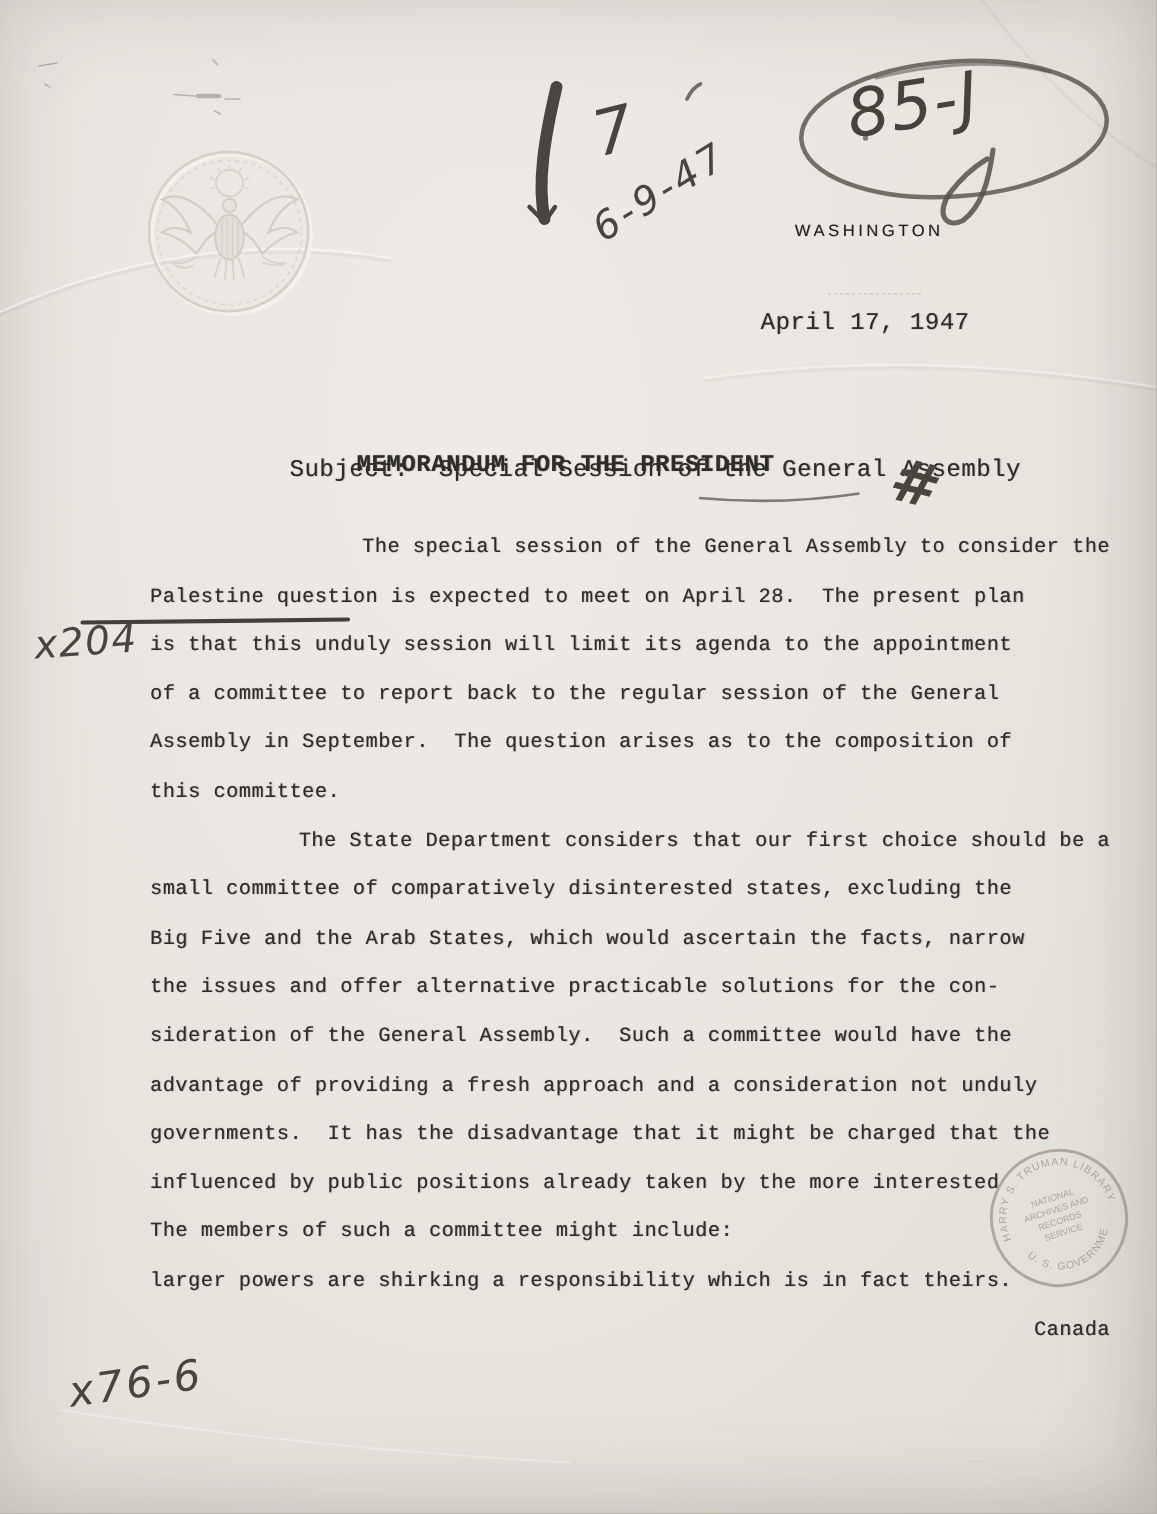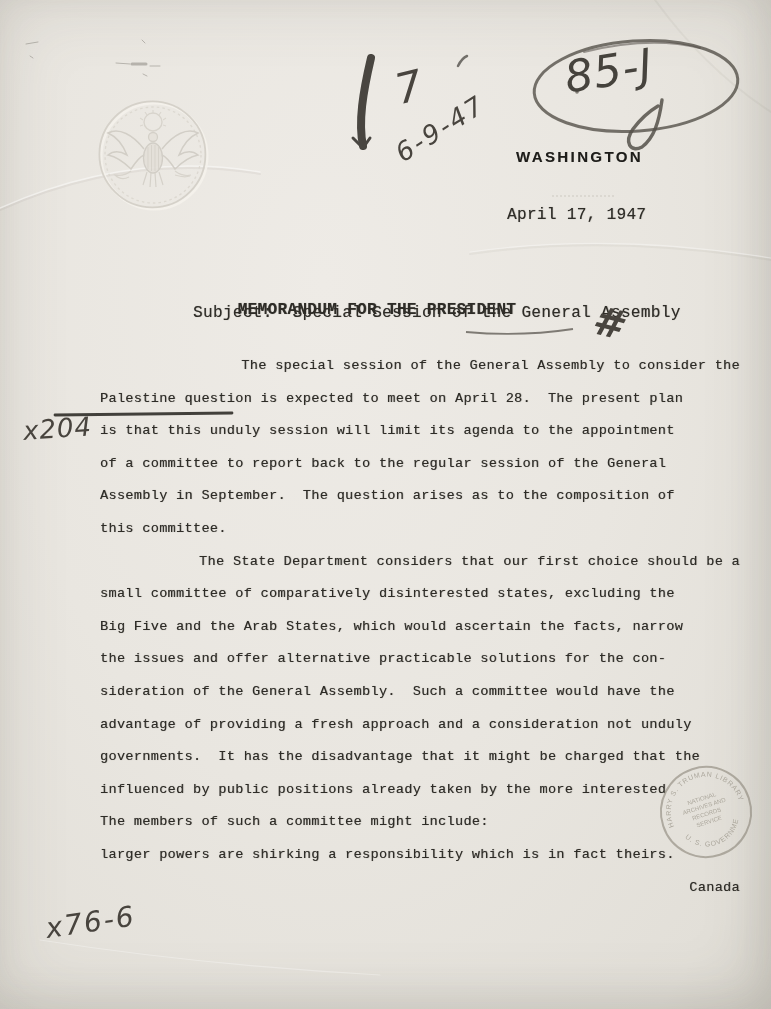--- a/index.html
+++ b/index.html
@@ -18,21 +18,21 @@
   .memo-body{position:absolute;left:100px;top:350px;width:640px;line-height:32.6px;
     color:#2e2c27;font-size:13.5px;letter-spacing:.35px;
     text-shadow:.4px .3px .7px rgba(46,44,39,.55);}
   .memo-body div{white-space:pre;height:32.6px;}
   .indent{padding-left:46px;text-align:right;}
   .canada{padding-left:480px;text-align:right;}
   
   .letterhead{position:absolute;left:452px;top:143px;width:255px;text-align:center;
     font-family:"Liberation Sans", sans-serif;color:#1e1d1a;}
   .lh1{font-size:14.5px;font-weight:bold;letter-spacing:2.1px;text-shadow:.3px .3px .5px rgba(30,29,26,.4);}
-  .lh2{font-size:15px;font-weight:bold;letter-spacing:2.4px;margin-top:5px;text-shadow:.3px .3px .5px rgba(30,29,26,.4);}
+  .lh2{font-size:11px;font-weight:normal;letter-spacing:2.4px;margin-top:5px;text-shadow:.3px .3px .5px rgba(30,29,26,.4);}
   .title{font-weight:bold;}
   
   .hand{
     position:absolute;font-family:"DejaVu Sans", sans-serif;font-style:italic;
     color:#48443e;transform-origin:0 50%;
   }
   .svgov{position:absolute;left:0;top:0;pointer-events:none;}
 </style>
 </head>
 <body>

